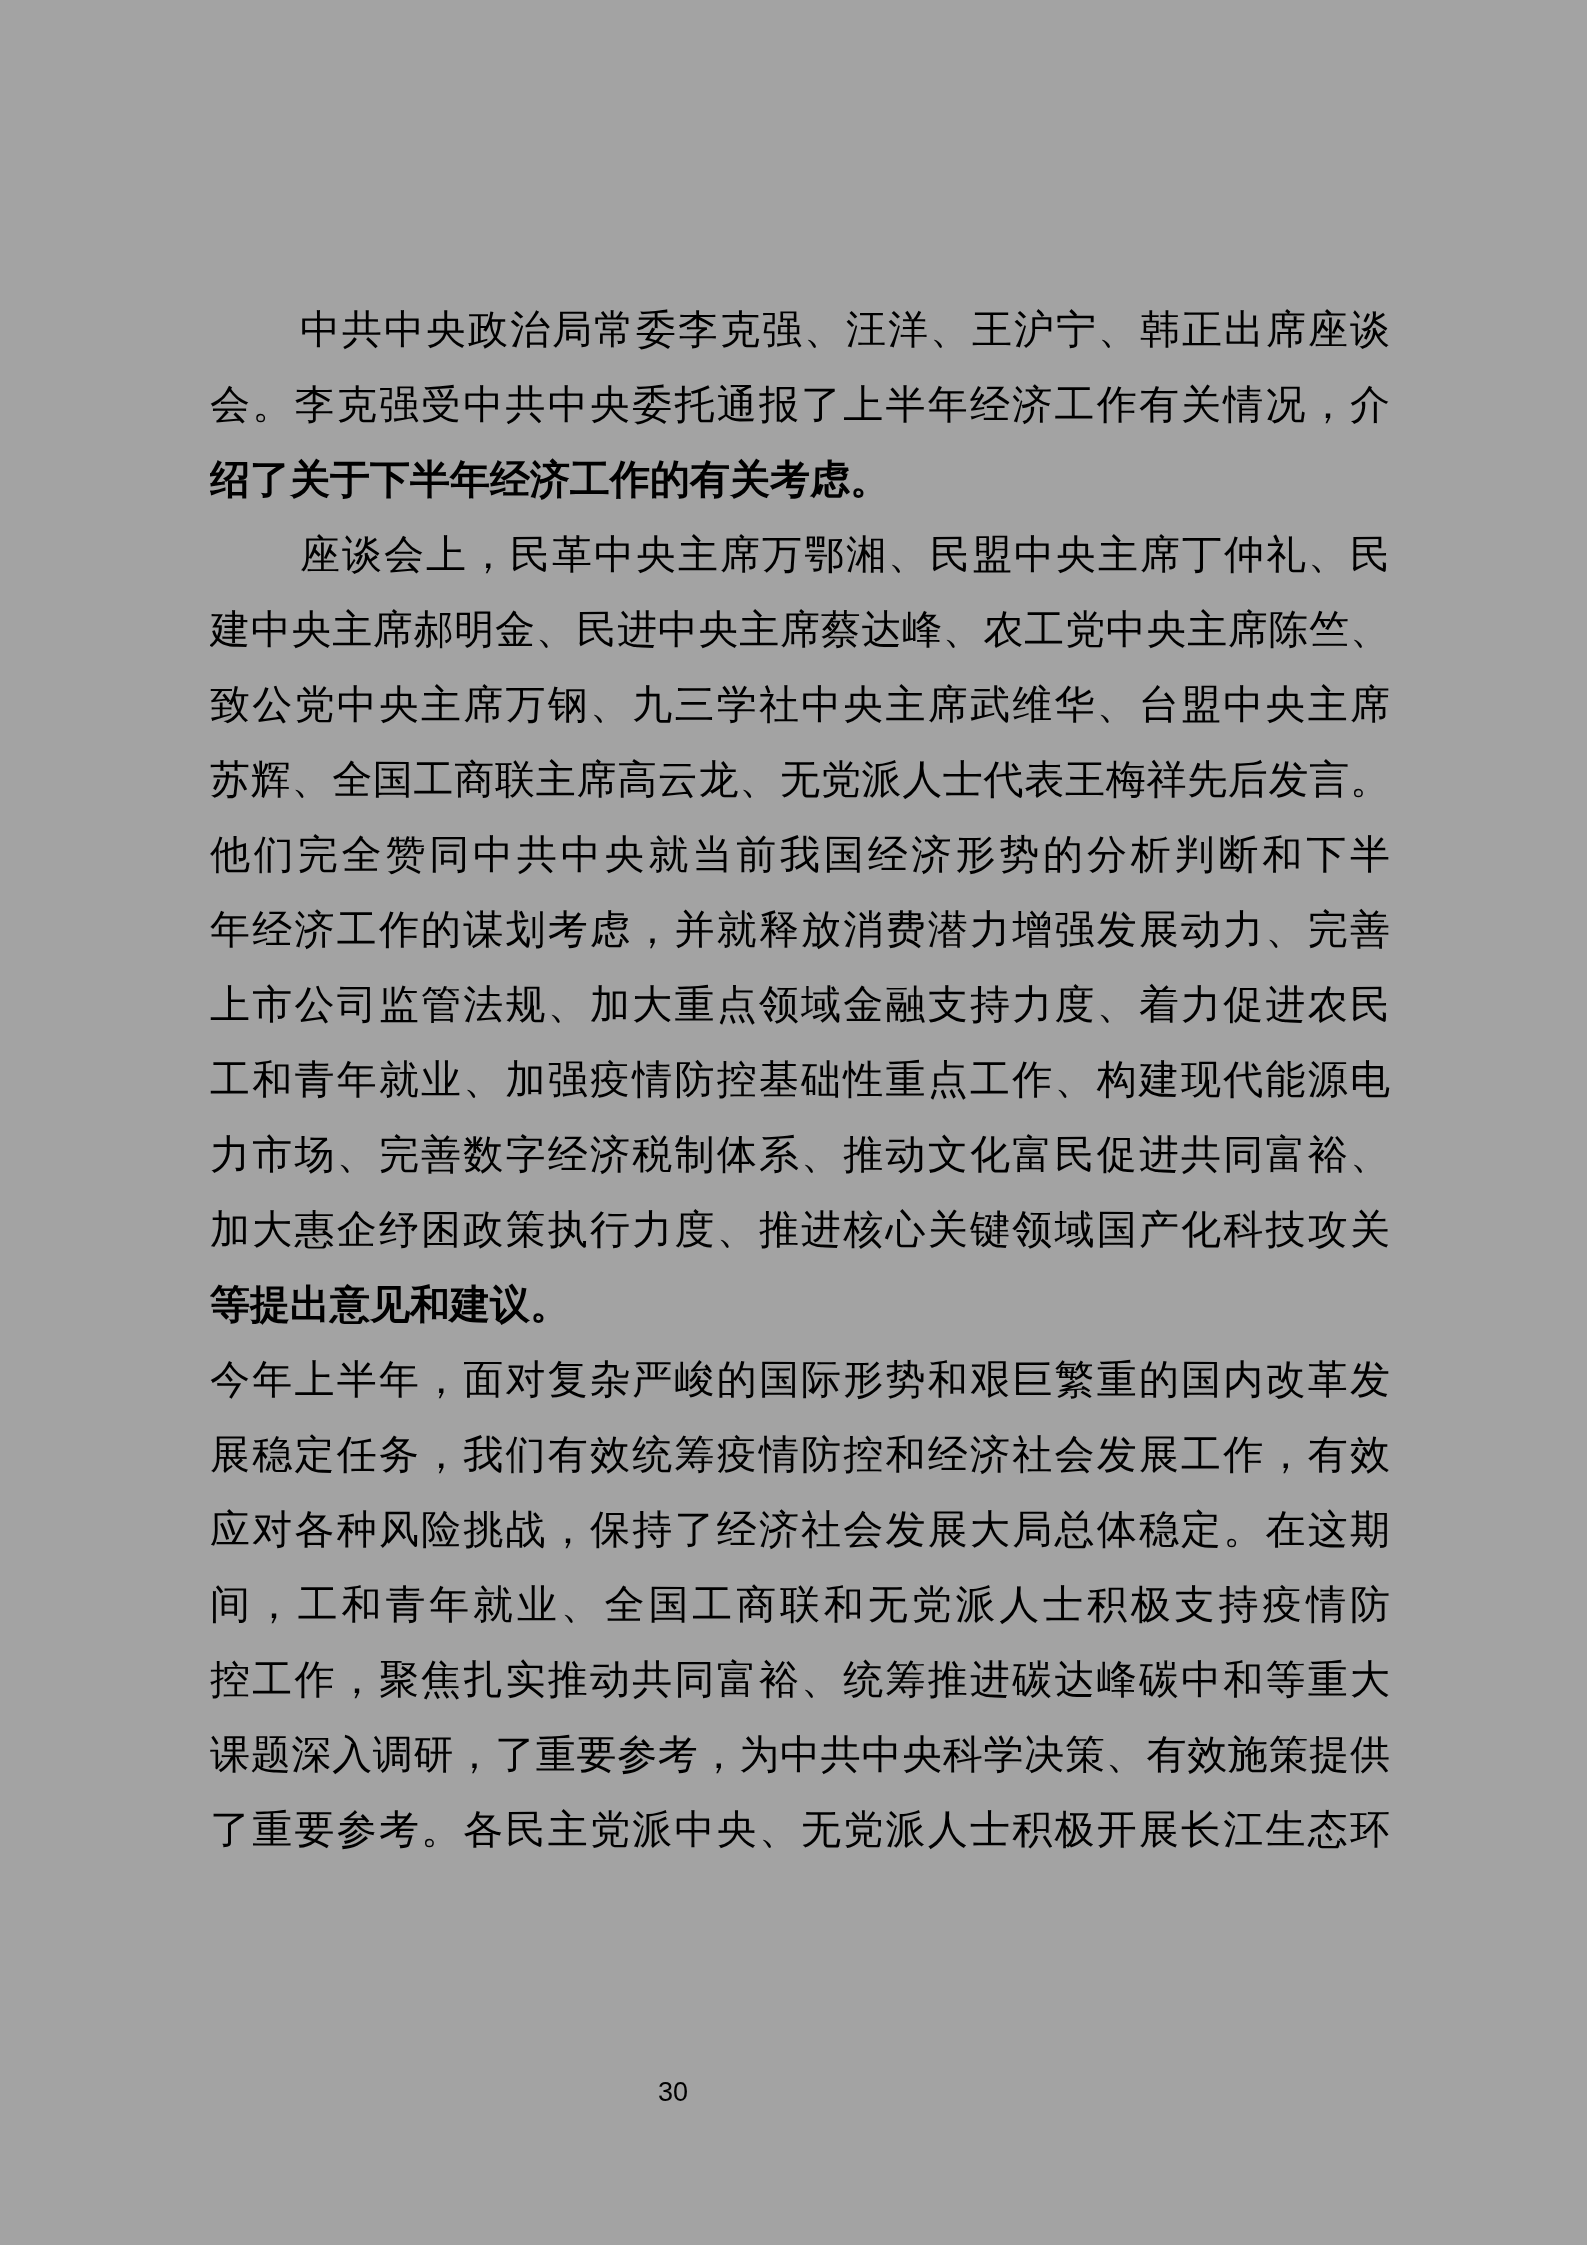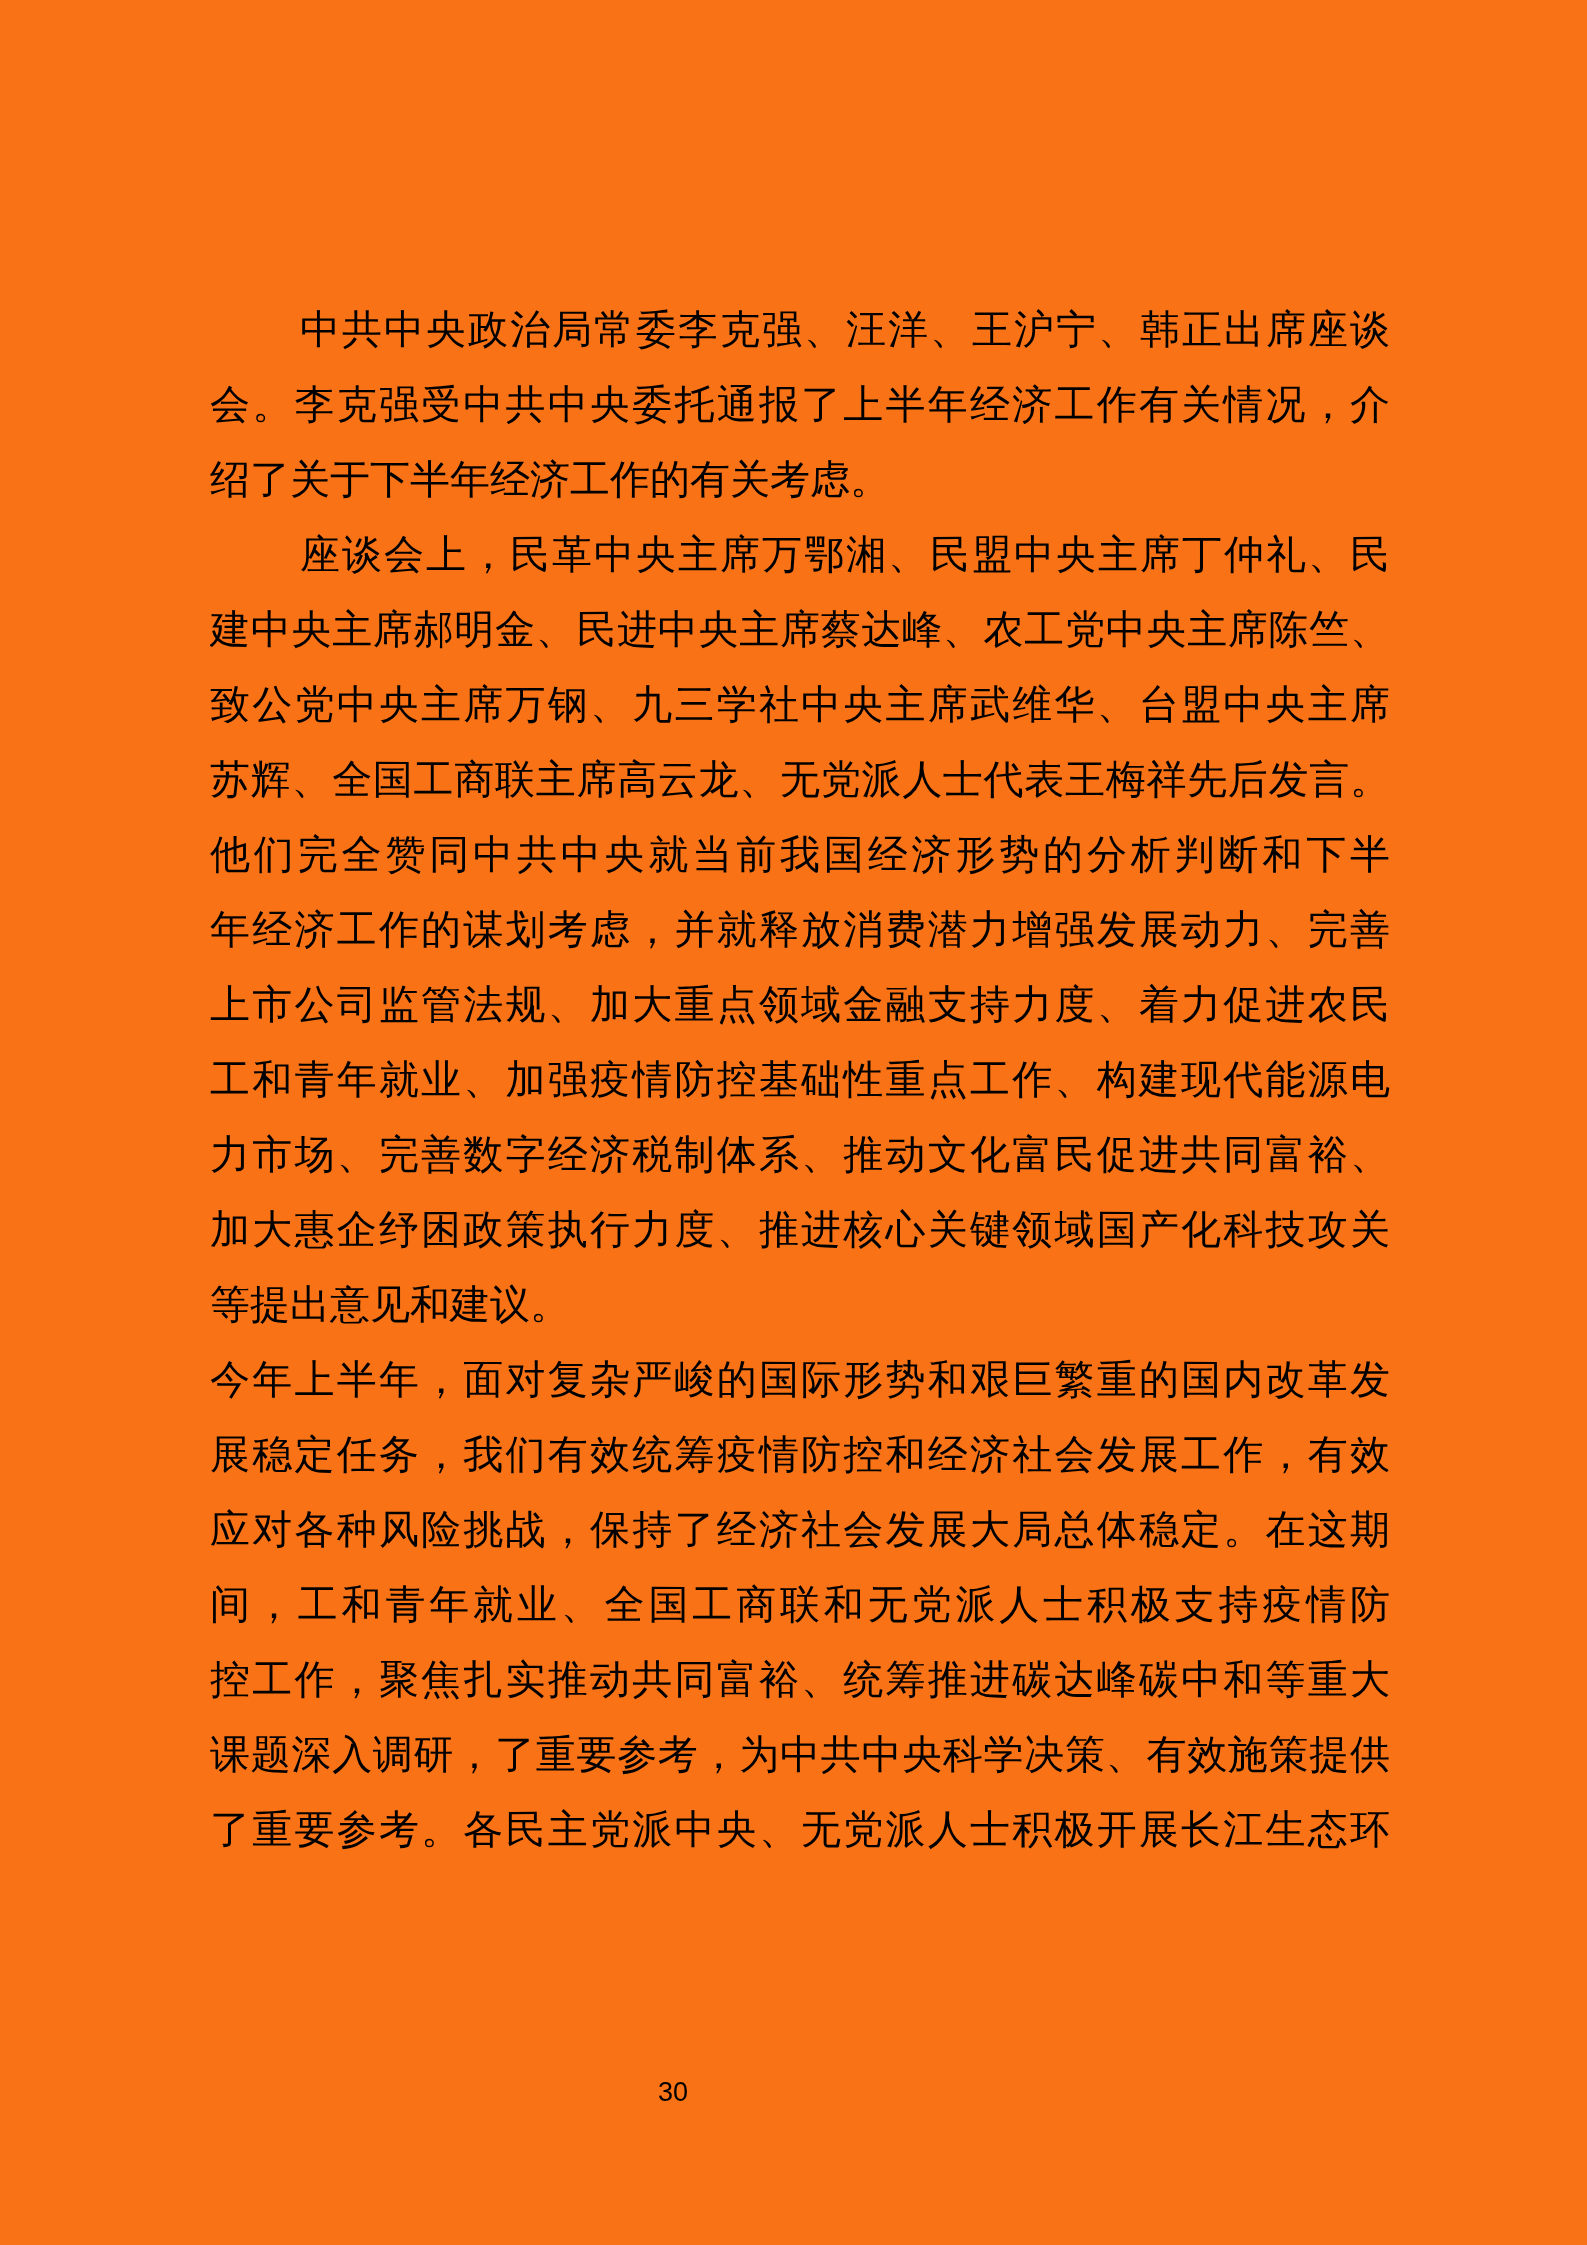--- a/index.html
+++ b/index.html
@@ -4,21 +4,21 @@
   <style>
     html, body {
       margin: 0;
       padding: 0;
       background: #ffffff;
     }
     .page {
       position: relative;
       width: 1587px;
       height: 2245px;
-      background: #f97316;
+      background: #a3a3a3;
       overflow: hidden;
       font-family: "Liberation Serif", serif;
       color: #000000;
     }
     .text-block {
       position: absolute;
       left: 210px;
       top: 292px;
       width: 1180px;
       font-size: 40px;
@@ -32,20 +32,21 @@
       text-align: justify;
       text-align-last: justify;
       white-space: normal;
     }
     .ln.first {
       text-indent: 90px;
     }
     .ln.end {
       text-align: right;
       text-align-last: left;
+      font-weight: bold;
     }
     .page-number {
       position: absolute;
       left: 0;
       top: 2076px;
       width: 1346px;
       text-align: center;
       font-family: "Liberation Sans", sans-serif;
       font-size: 27px;
       line-height: 32px;

